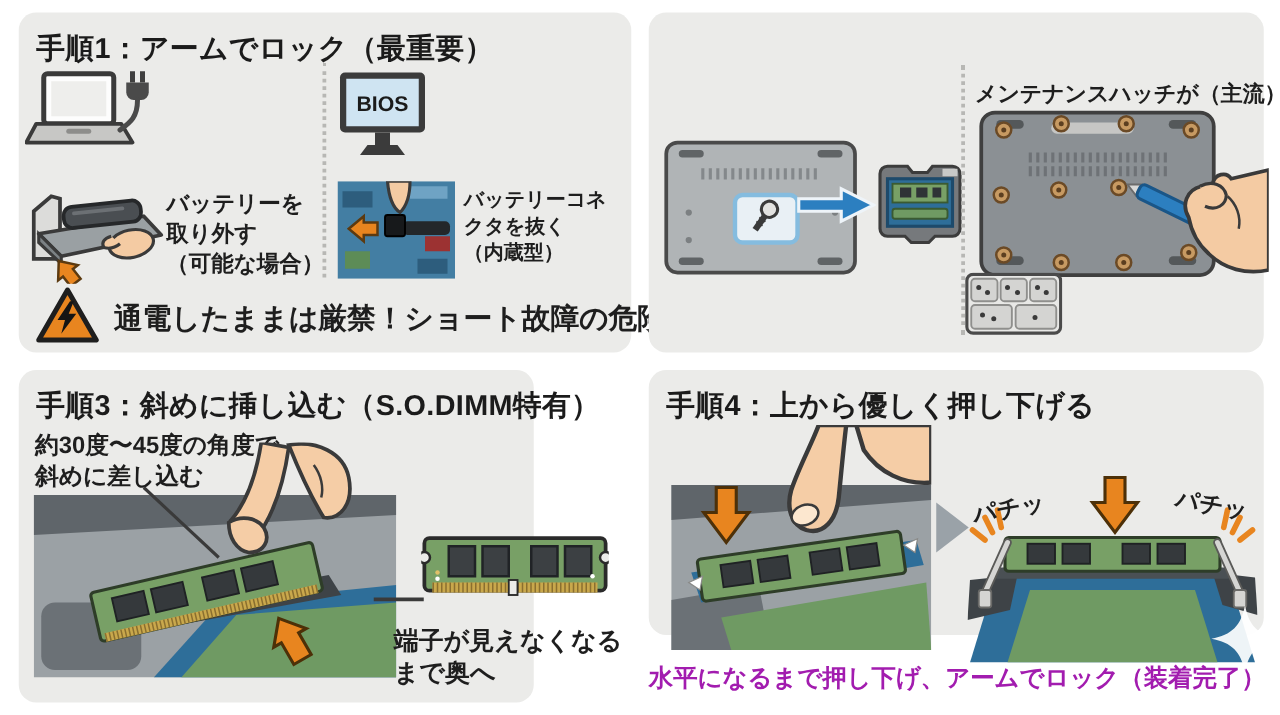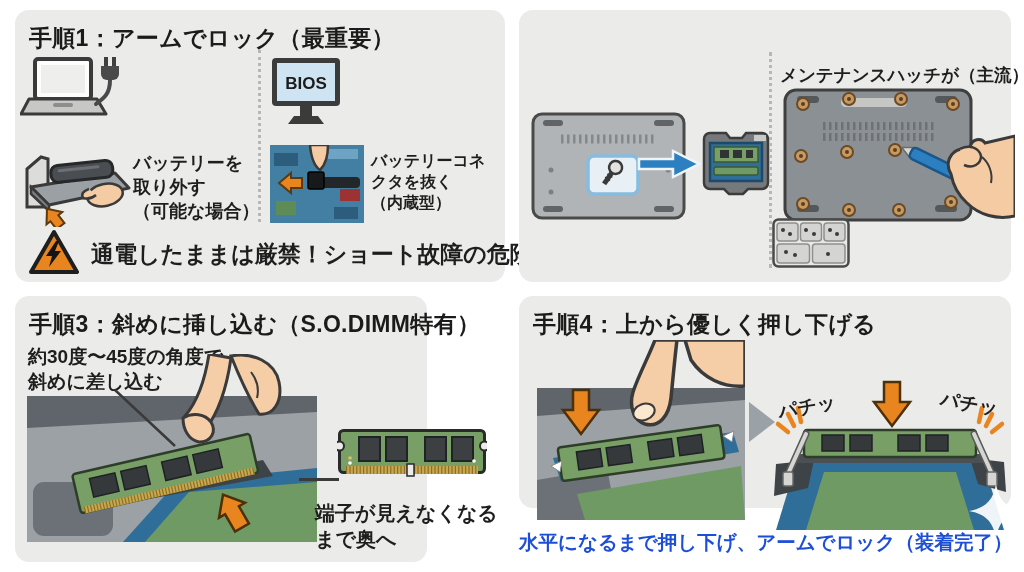--- a/index.html
+++ b/index.html
@@ -10,21 +10,21 @@
   #p1{left:15px;top:10px;width:490px;height:272px}
   #p2{left:519px;top:10px;width:492px;height:272px}
   #p3{left:15px;top:296px;width:412px;height:266px}
   #p4{left:519px;top:296px;width:492px;height:212px}
   .title{position:absolute;left:14px;top:13px;font-size:23px;font-weight:800;color:#1b1b1b;white-space:nowrap;letter-spacing:.3px}
   .txt{position:absolute;font-weight:700;color:#1e1e1e;white-space:pre-line;line-height:1.32}
   .abs{position:absolute}
   .divider{position:absolute;width:0;border-left:3px dotted #b7b7b4}
   .note-center{}
   .clicktxt{position:absolute;font-weight:800;color:#1e1e1e;font-size:19px}
-  .caption{position:absolute;left:0;width:100%;text-align:center;font-weight:800;color:#1d4ed8;font-size:19.5px;white-space:nowrap}
+  .caption{position:absolute;left:0;width:100%;text-align:center;font-weight:800;color:#a21caf;font-size:19.5px;white-space:nowrap}
   .conn-line{position:absolute;height:0;border-top:3px solid #3a3a3a}
 </style>
 </head>
 <body>
 
 <div class="stage">
 
   <div class="panel" id="p1">
     <div class="title">手順1：アームでロック（最重要）</div>
 

